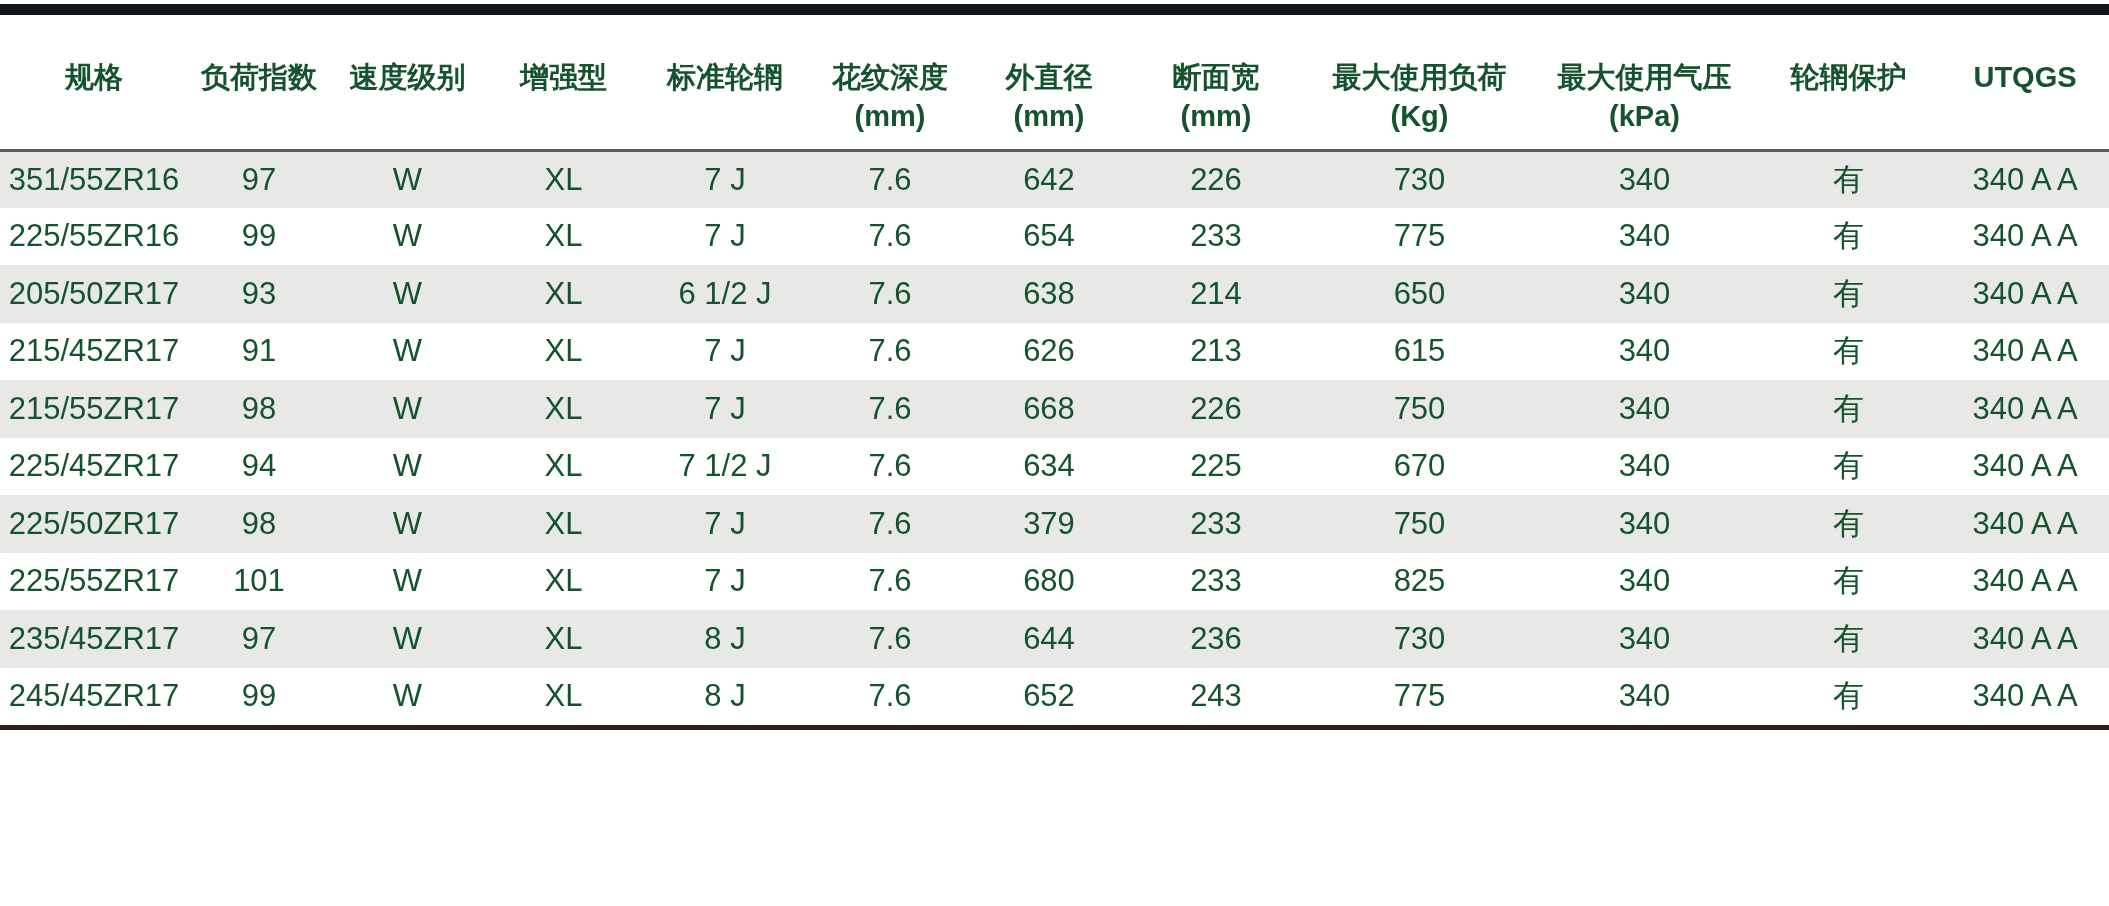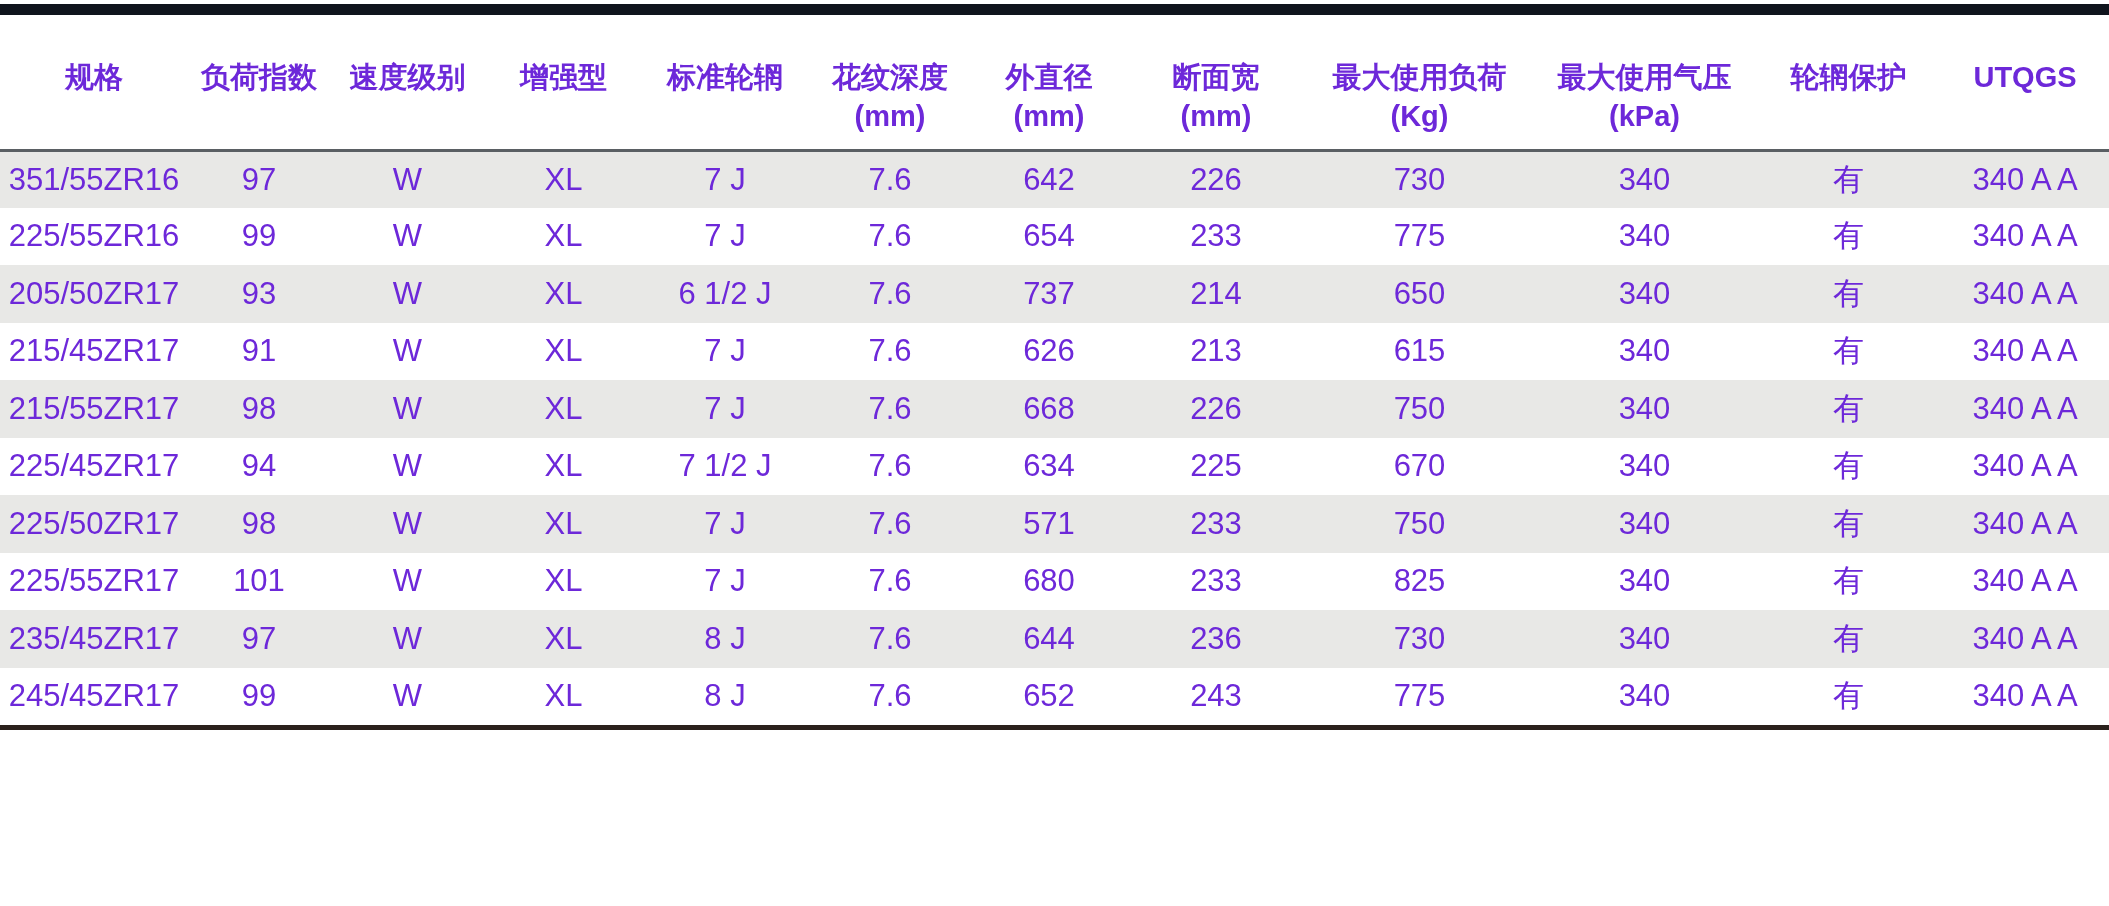--- a/index.html
+++ b/index.html
@@ -3,21 +3,21 @@
 <meta charset="utf-8">
 <style>
   * { box-sizing: border-box; }
   html, body { margin: 0; padding: 0; background: #ffffff; }
   .page {
     position: relative;
     width: 2109px;
     height: 906px;
     background: #ffffff;
     font-family: "Liberation Sans", "DejaVu Sans", sans-serif;
-    color: #6d28d9;
+    color: #14532d;
     overflow: hidden;
   }
   .top-gap { height: 4px; background: #ffffff; }
   .top-bar { height: 11px; background: #0f141d; }
   table.spec-table {
     width: 2109px;
     border-collapse: collapse;
     table-layout: fixed;
   }
   thead th {
@@ -147,21 +147,21 @@
           <td>有</td>
           <td>340 A A</td>
         </tr>
         <tr>
           <td>205/50ZR17</td>
           <td>93</td>
           <td>W</td>
           <td>XL</td>
           <td>6 1/2 J</td>
           <td>7.6</td>
-          <td>737</td>
+          <td>638</td>
           <td>214</td>
           <td>650</td>
           <td>340</td>
           <td>有</td>
           <td>340 A A</td>
         </tr>
         <tr>
           <td>215/45ZR17</td>
           <td>91</td>
           <td>W</td>
@@ -203,21 +203,21 @@
           <td>有</td>
           <td>340 A A</td>
         </tr>
         <tr>
           <td>225/50ZR17</td>
           <td>98</td>
           <td>W</td>
           <td>XL</td>
           <td>7 J</td>
           <td>7.6</td>
-          <td>571</td>
+          <td>379</td>
           <td>233</td>
           <td>750</td>
           <td>340</td>
           <td>有</td>
           <td>340 A A</td>
         </tr>
         <tr>
           <td>225/55ZR17</td>
           <td>101</td>
           <td>W</td>

